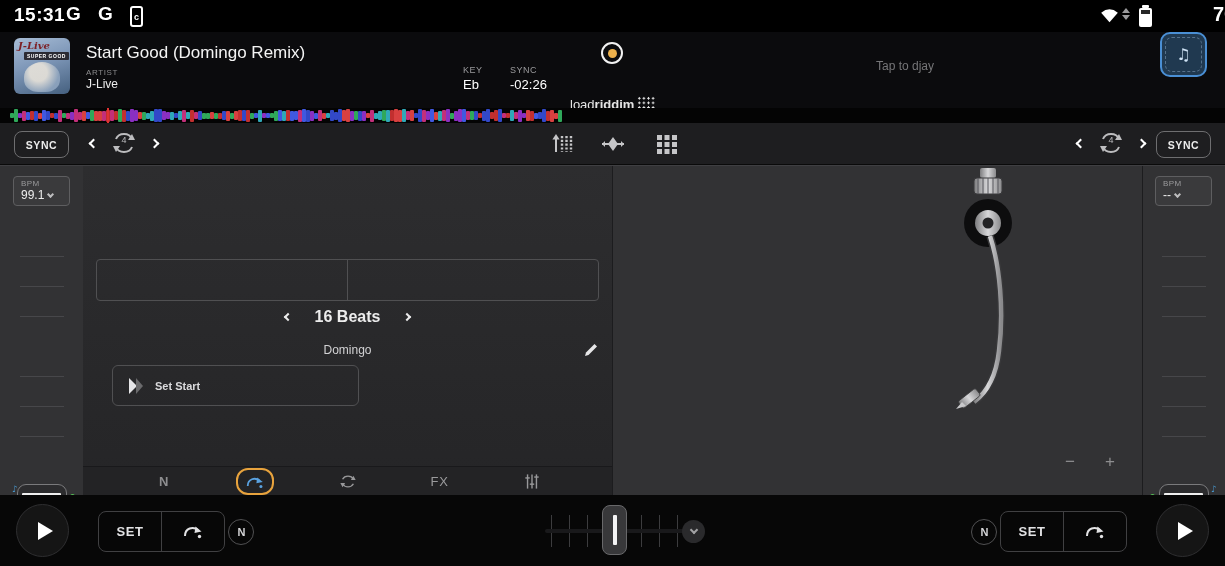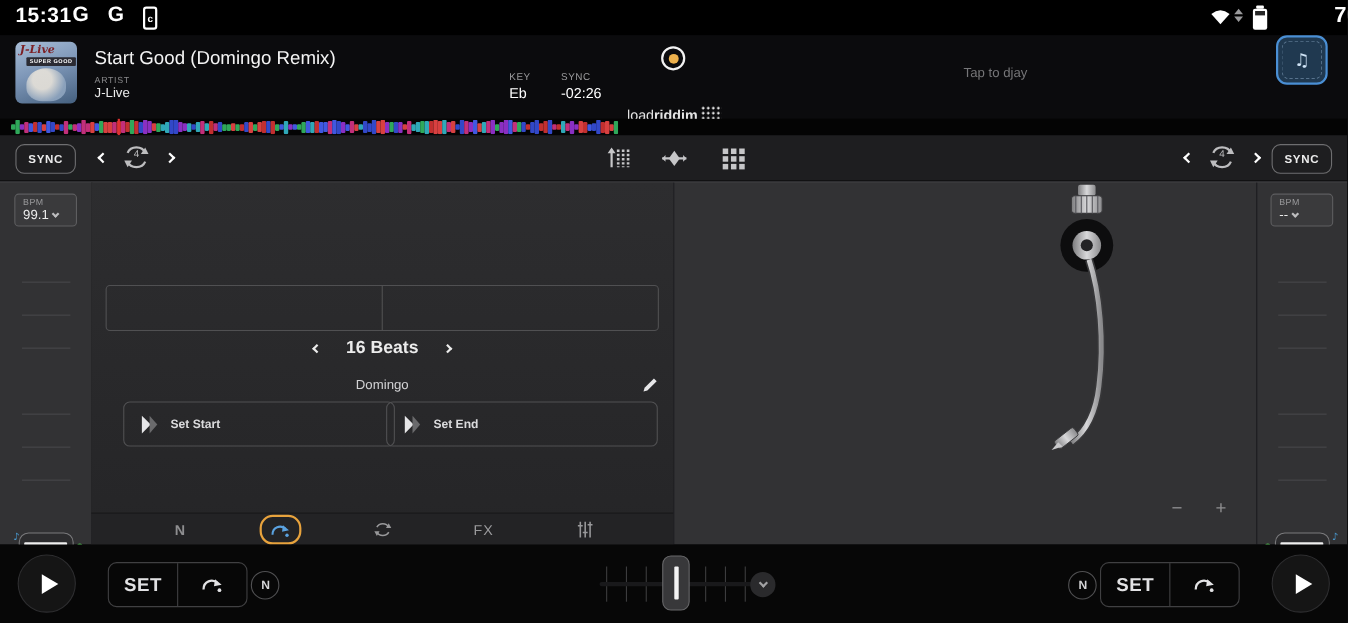--- a/index.html
+++ b/index.html
@@ -145,21 +145,21 @@
   .pm-minus { left:446px; } .pm-plus { left:486px; }
 
   
   .bottombar { position:absolute; left:0; top:495px; width:1225px; height:71px; background:#070707; }
   .play-btn { position:absolute; top:9px; width:53px; height:53px; border-radius:50%; background:#151515; border:1px solid #2e2e30;
               display:flex; align-items:center; justify-content:center; }
   .play-btn i { display:block; width:0; height:0; border-top:9px solid transparent; border-bottom:9px solid transparent; border-left:15px solid #fff; margin-left:5px; }
   .play-l { left:16px; } .play-r { left:1156px; }
   .setgroup { position:absolute; top:16px; width:127px; height:41px; border:1.5px solid #404042; border-radius:8px; display:flex; }
   .setgrp-l { left:98px; } .setgrp-r { left:1000px; }
-  .setgroup .seg { flex:1; display:flex; align-items:center; justify-content:center; font-size:17px; font-weight:bold; color:#e2e2e4; letter-spacing:.5px; }
+  .setgroup .seg { flex:1; display:flex; align-items:center; justify-content:center; font-size:13px; font-weight:bold; color:#e2e2e4; letter-spacing:.5px; }
   .setgroup .sep { width:1px; background:#404042; }
   .nbtn { position:absolute; top:24px; width:26px; height:26px; border-radius:50%; border:1.5px solid #505052;
           display:flex; align-items:center; justify-content:center; font-size:11px; font-weight:bold; color:#d6d6d8; letter-spacing:-1px; }
   .nbtn-l { left:228px; } .nbtn-r { left:971px; }
   .xfader { position:absolute; left:545px; top:14px; width:140px; height:44px; }
   .xfader .xtick { position:absolute; top:6px; width:1px; height:32px; background:#3c3c3e; }
   .xfader .track { position:absolute; left:0; top:20px; width:140px; height:4px; background:#19191b; border-radius:2px; }
   .xfader .xhandle { position:absolute; left:57px; top:-4px; width:25px; height:50px; background:#38383a; border:1px solid #68686a; border-radius:8px; }
   .xfader .xhandle i { position:absolute; left:10px; top:9px; width:3.5px; height:30px; background:#f4f4f4; border-radius:1px; }
   .xchev { position:absolute; left:682px; top:25px; width:23px; height:23px; border-radius:50%; background:#2a2a2c;
@@ -486,27 +486,20 @@
         </div>
       </div>
 
       <div class="setbtn set-start">
         <span class="dmd">
             <i class="t1"></i>
             <i class="t2"></i>
           </span>
         <span class="lbl">Set Start</span>
       </div>
-      <div class="setbtn set-end">
-        <span class="dmd">
-            <i class="t1"></i>
-            <i class="t2"></i>
-          </span>
-        <span class="lbl">Set End</span>
-      </div>
 
       <div class="ldeck-tabs">
         <div class="tcell">
           <span class="nglyph">N</span>
         </div>
         <div class="tcell">
           <span class="tab-active-pill">
             <svg width="20" height="16" viewBox="0 0 22 17">
               <path d="M3 13 C3 5 11 3 16 7" fill="none" stroke="#5aa2e0" stroke-width="2"></path>
               <path d="M13.5 3.5 L19.5 8.5 L12.5 10 Z" fill="#5aa2e0"></path>

